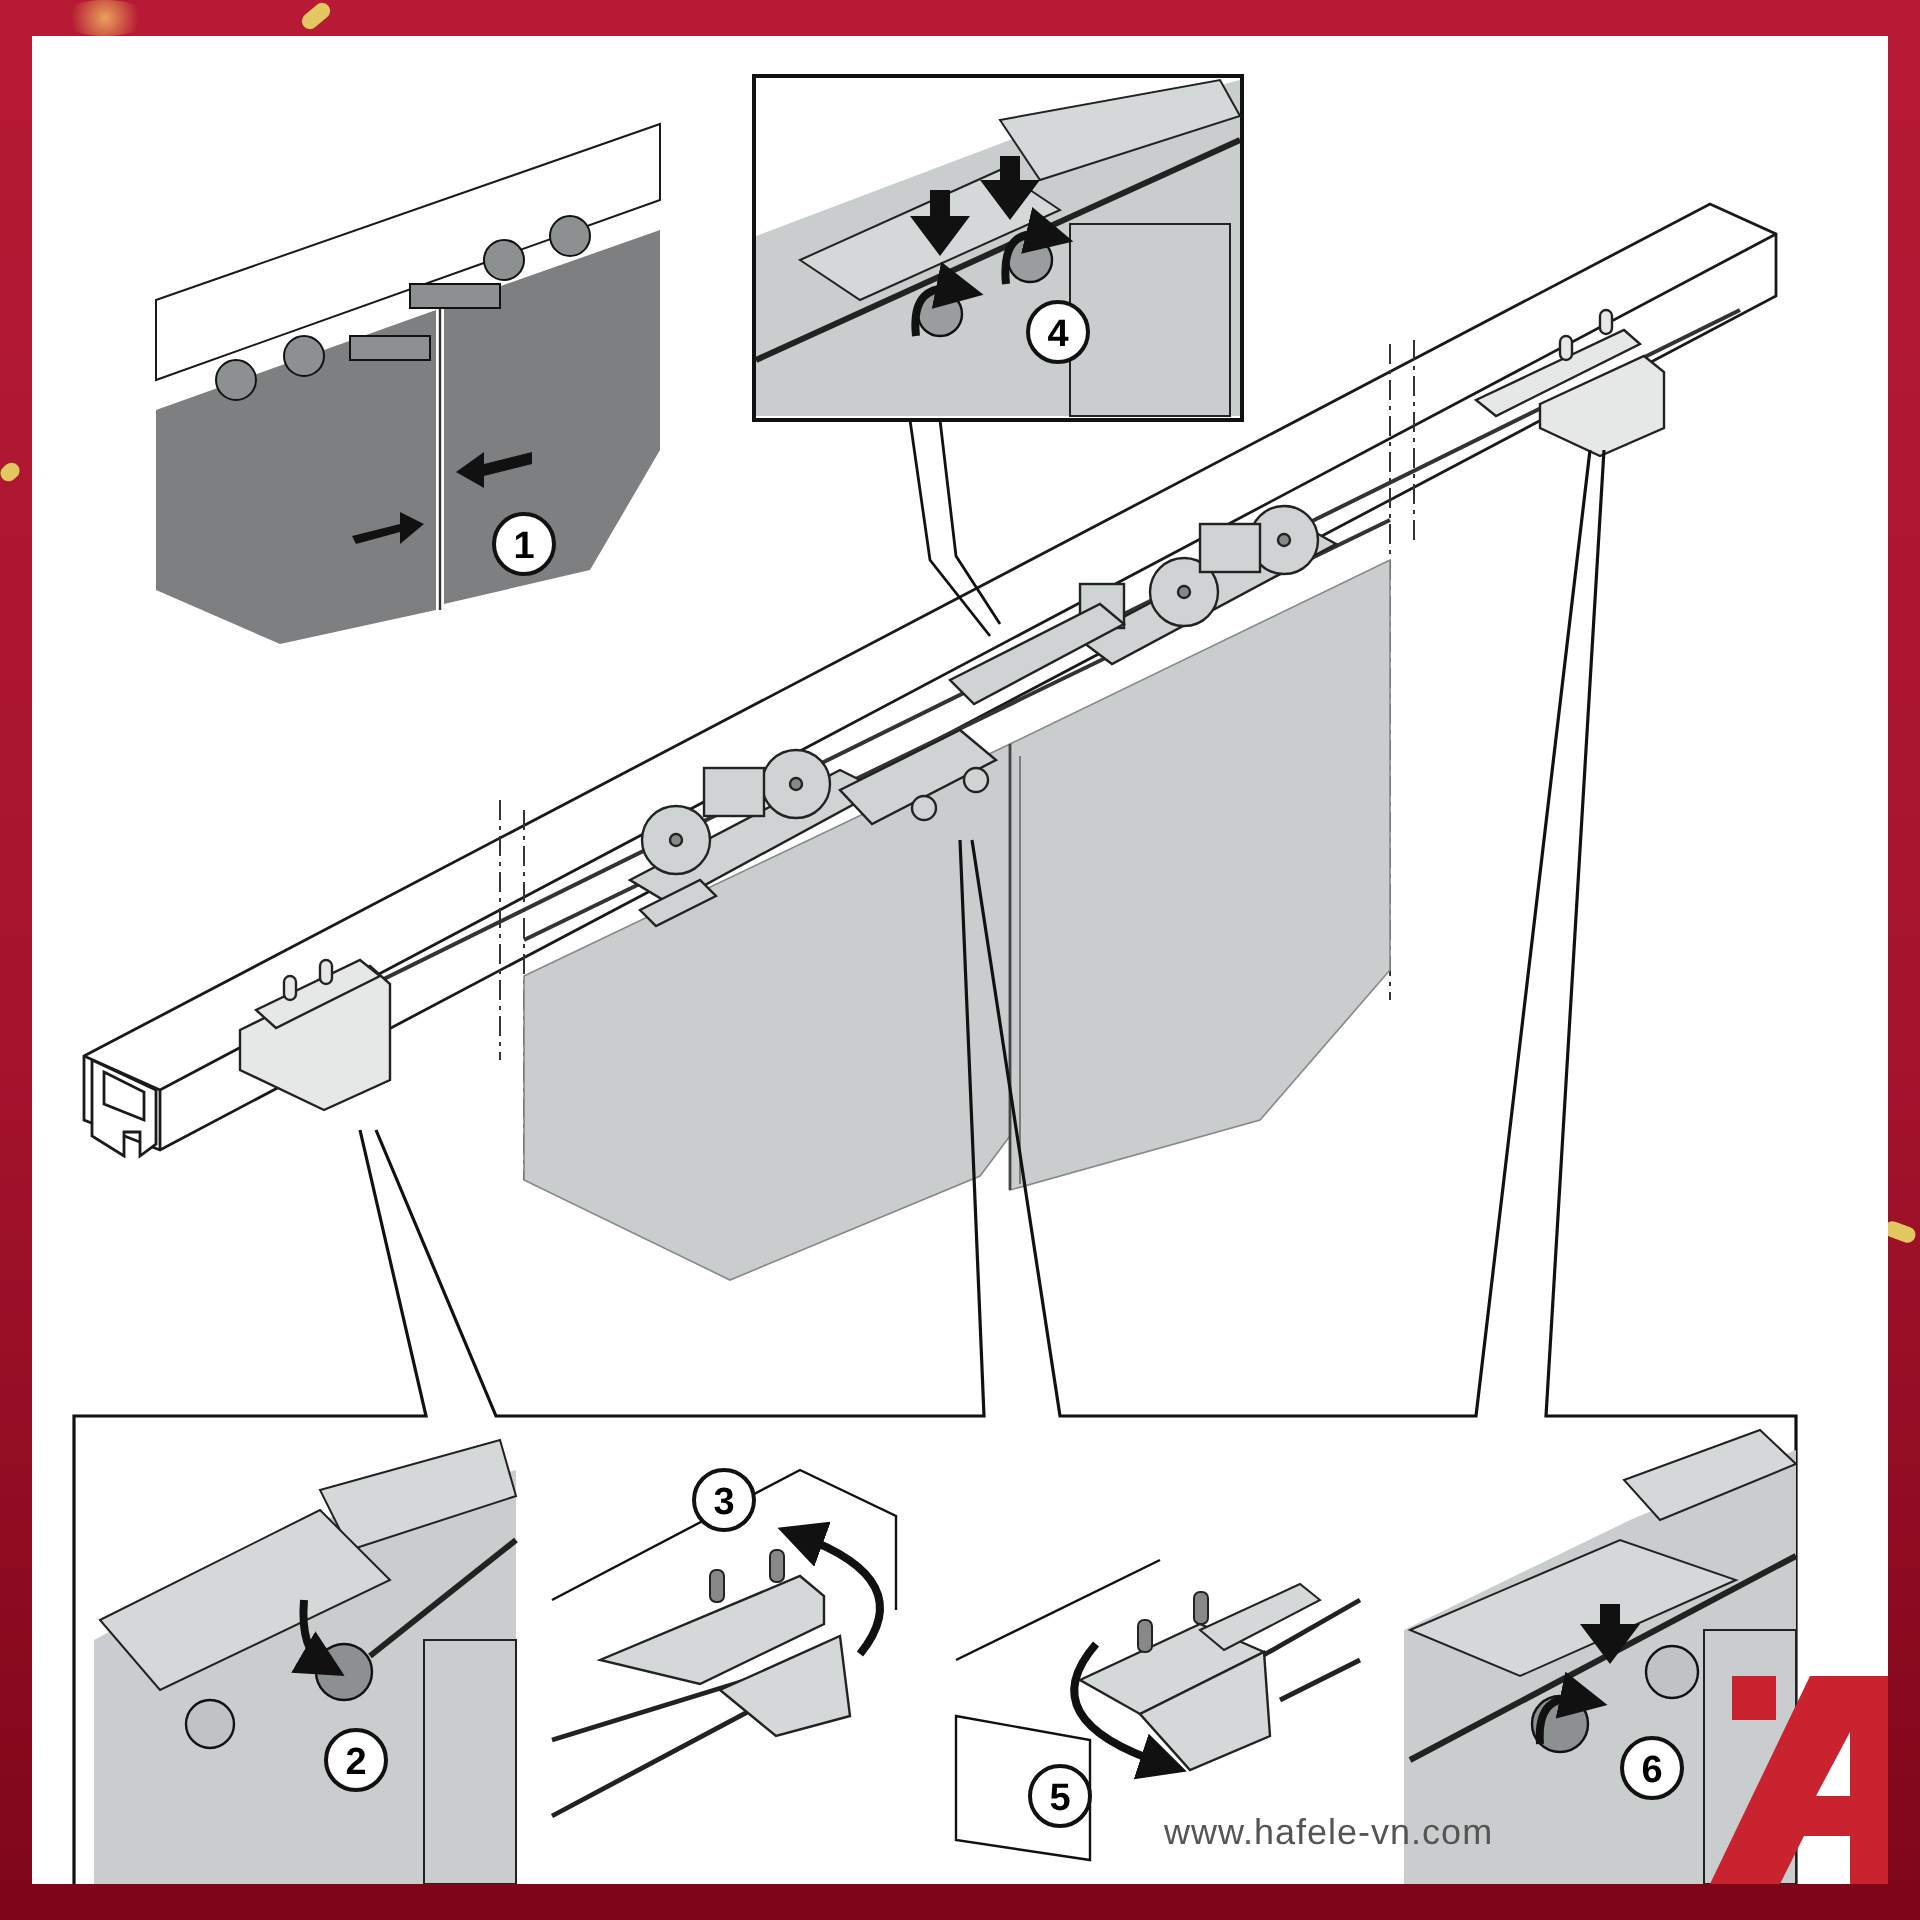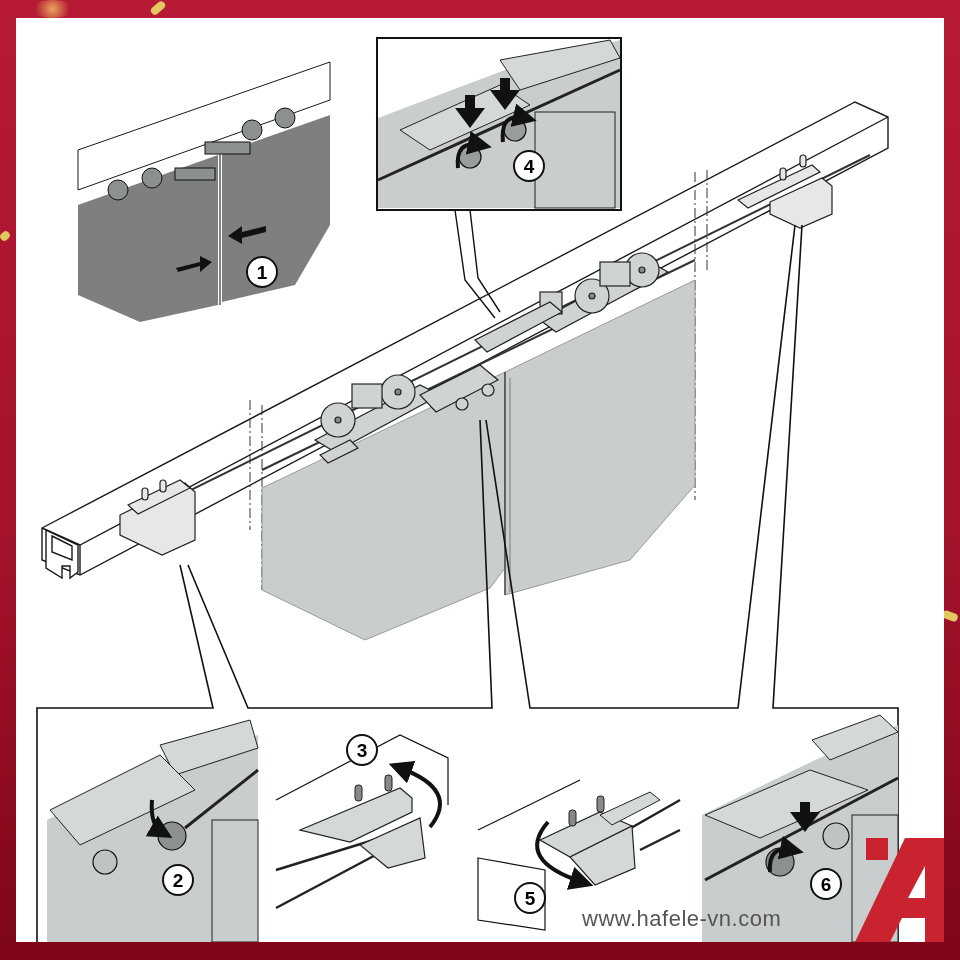--- a/index.html
+++ b/index.html
@@ -6,21 +6,21 @@
   body{width:960px;height:960px;overflow:hidden;background:#b01a33;font-family:"Liberation Sans",sans-serif;}
   .frame{position:absolute;left:0;top:0;width:960px;height:960px;
     background:linear-gradient(180deg,#b71a35 0%,#a5132d 55%,#7e0618 100%);}
   .canvas{position:absolute;left:16px;top:18px;width:928px;height:924px;background:#ffffff;overflow:hidden;}
   .bottom-band{position:absolute;left:0;top:942px;width:960px;height:18px;background:#7e0618;}
   .confetti{position:absolute;width:16px;height:8px;border-radius:8px;background:#e3c760;transform:rotate(-40deg);}
   .glow{position:absolute;left:30px;top:0;width:45px;height:18px;border-radius:50%;
     background:radial-gradient(circle,#e8a35a 0%,rgba(232,163,90,0) 70%);}
   svg{position:absolute;left:0;top:0;}
   .badge text{font-family:"Liberation Sans",sans-serif;font-weight:bold;font-size:19px;}
-  .watermark{position:absolute;left:582px;top:906px;font-size:22px;letter-spacing:0.5px;color:#555555;
+  .watermark{position:absolute;left:582px;top:906px;font-size:18px;letter-spacing:0.5px;color:#555555;
     font-family:"Liberation Sans",sans-serif;}
 </style>
 </head>
 <body>
 
 <div class="frame"></div>
 <div class="glow"></div>
 <div class="confetti" style="left:150px;top:4px;"></div>
 <div class="confetti" style="left:942px;top:612px;transform:rotate(20deg);"></div>
 <div class="confetti" style="left:0px;top:232px;width:10px;"></div>

